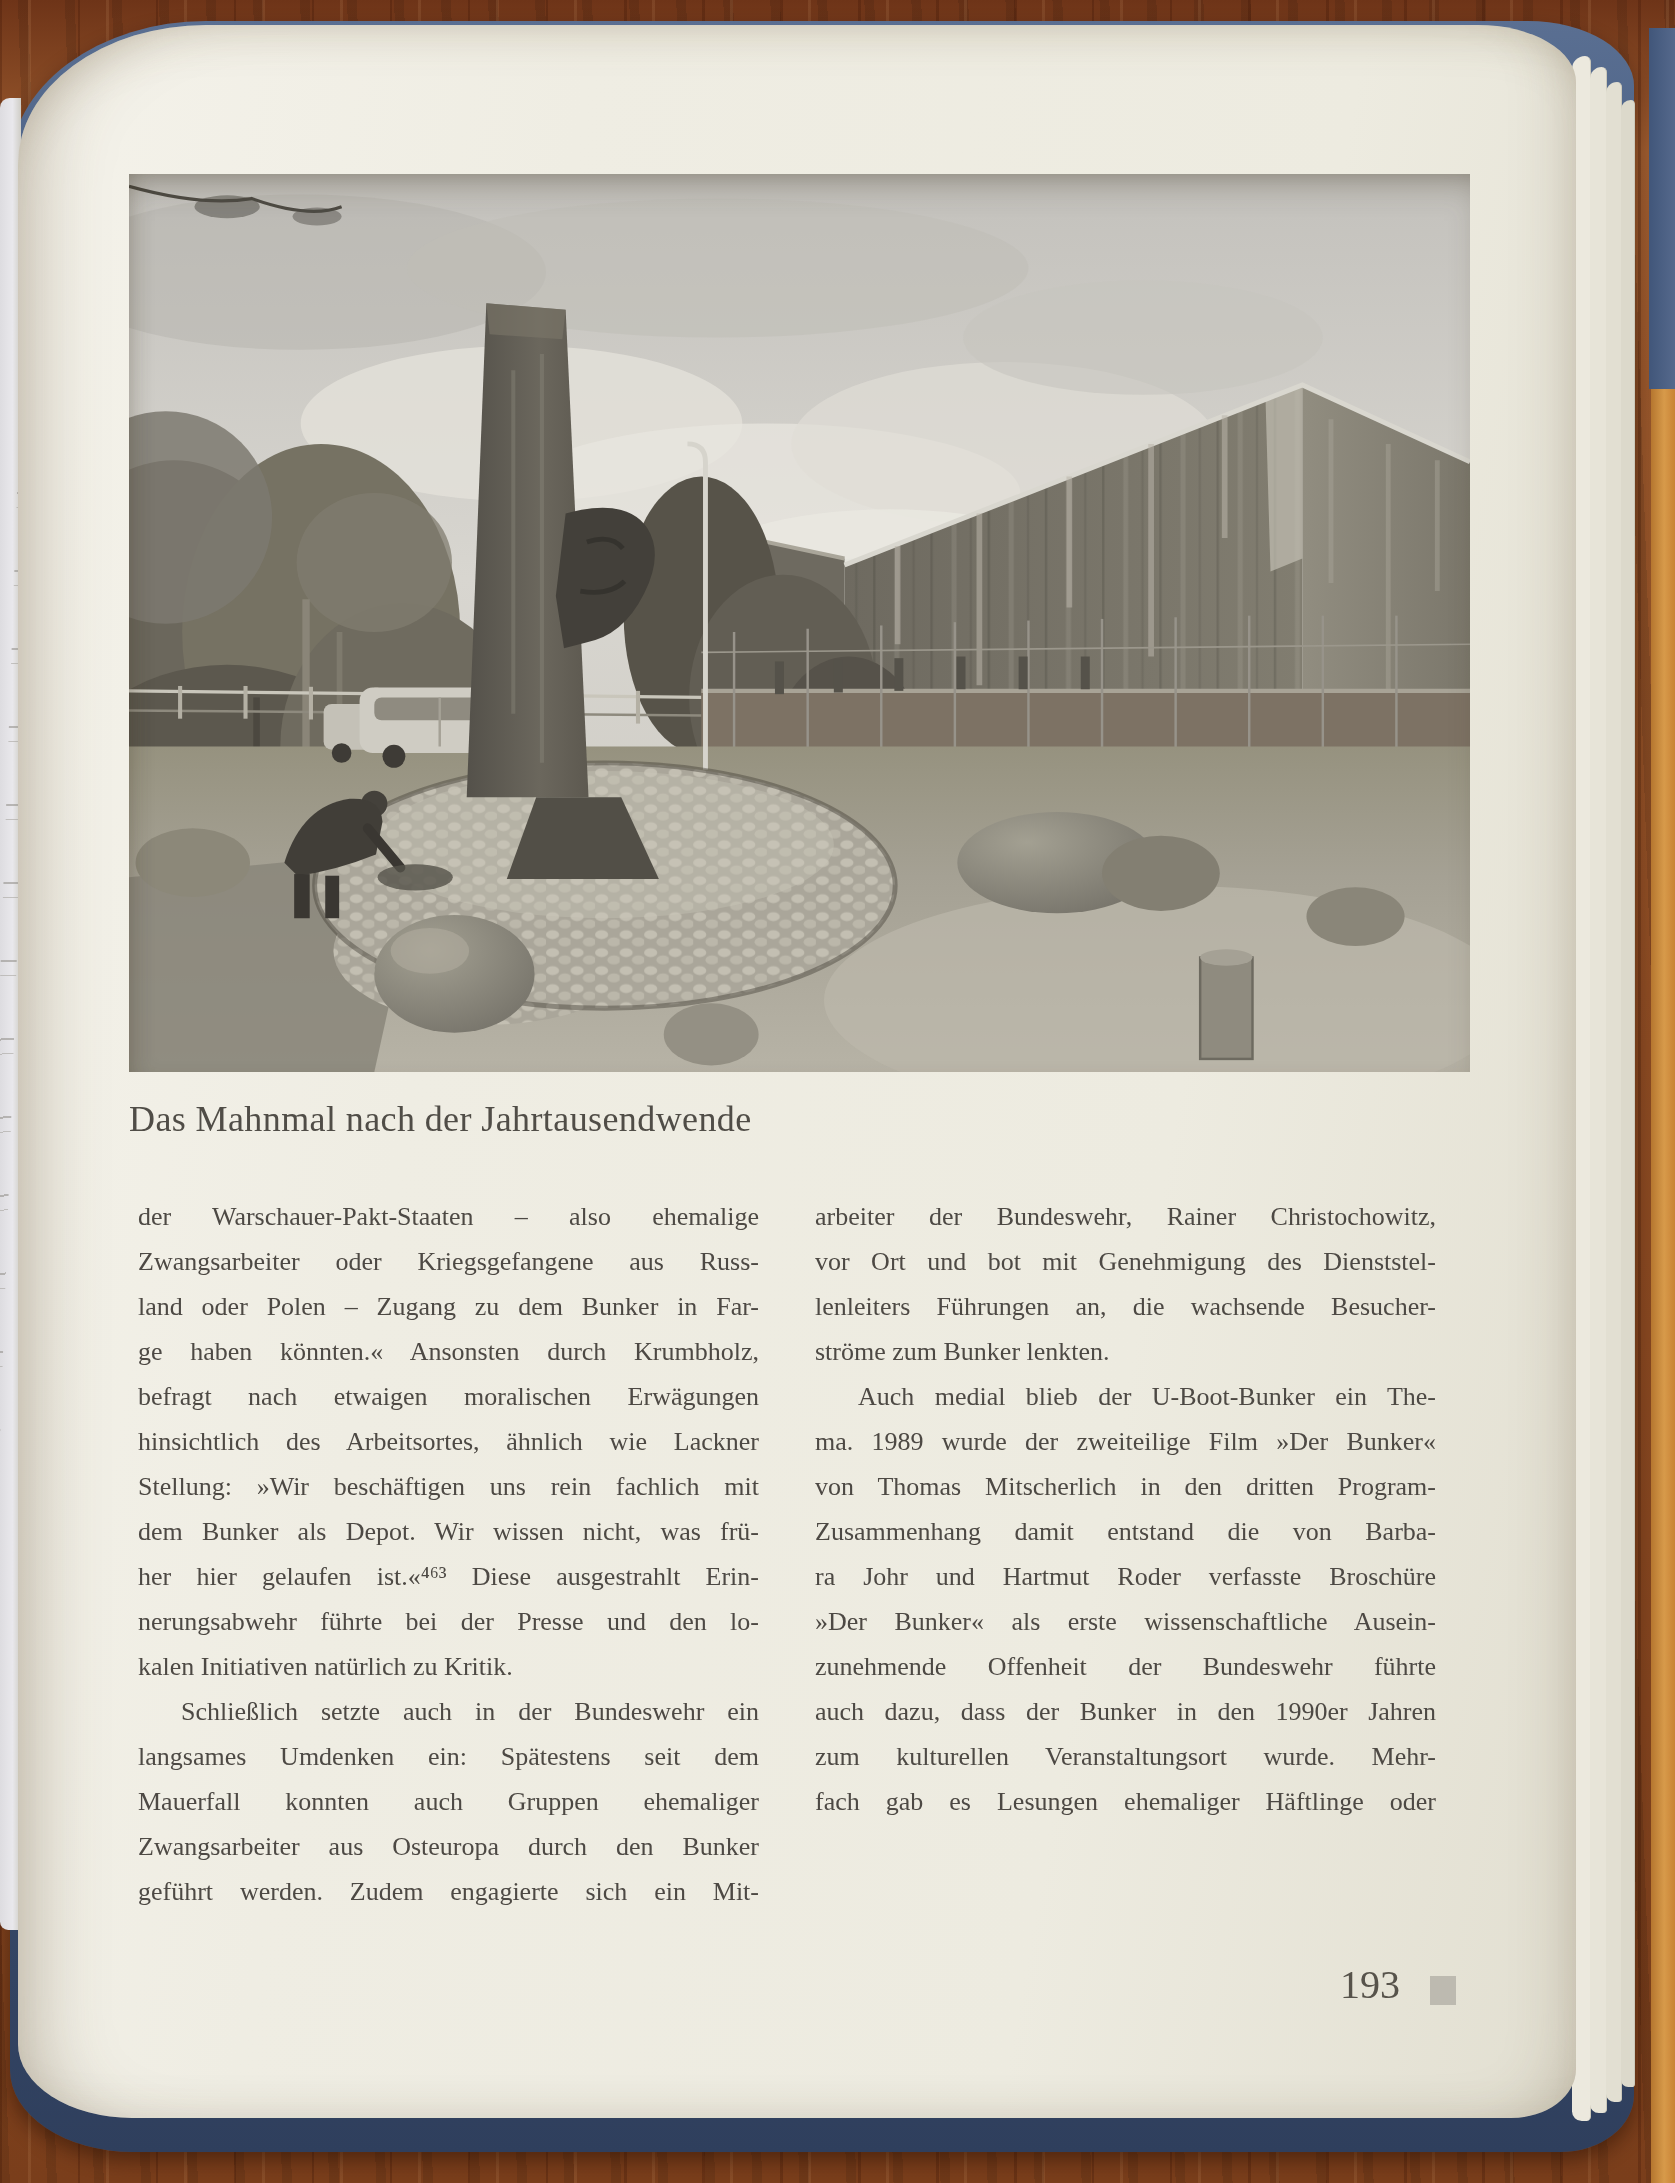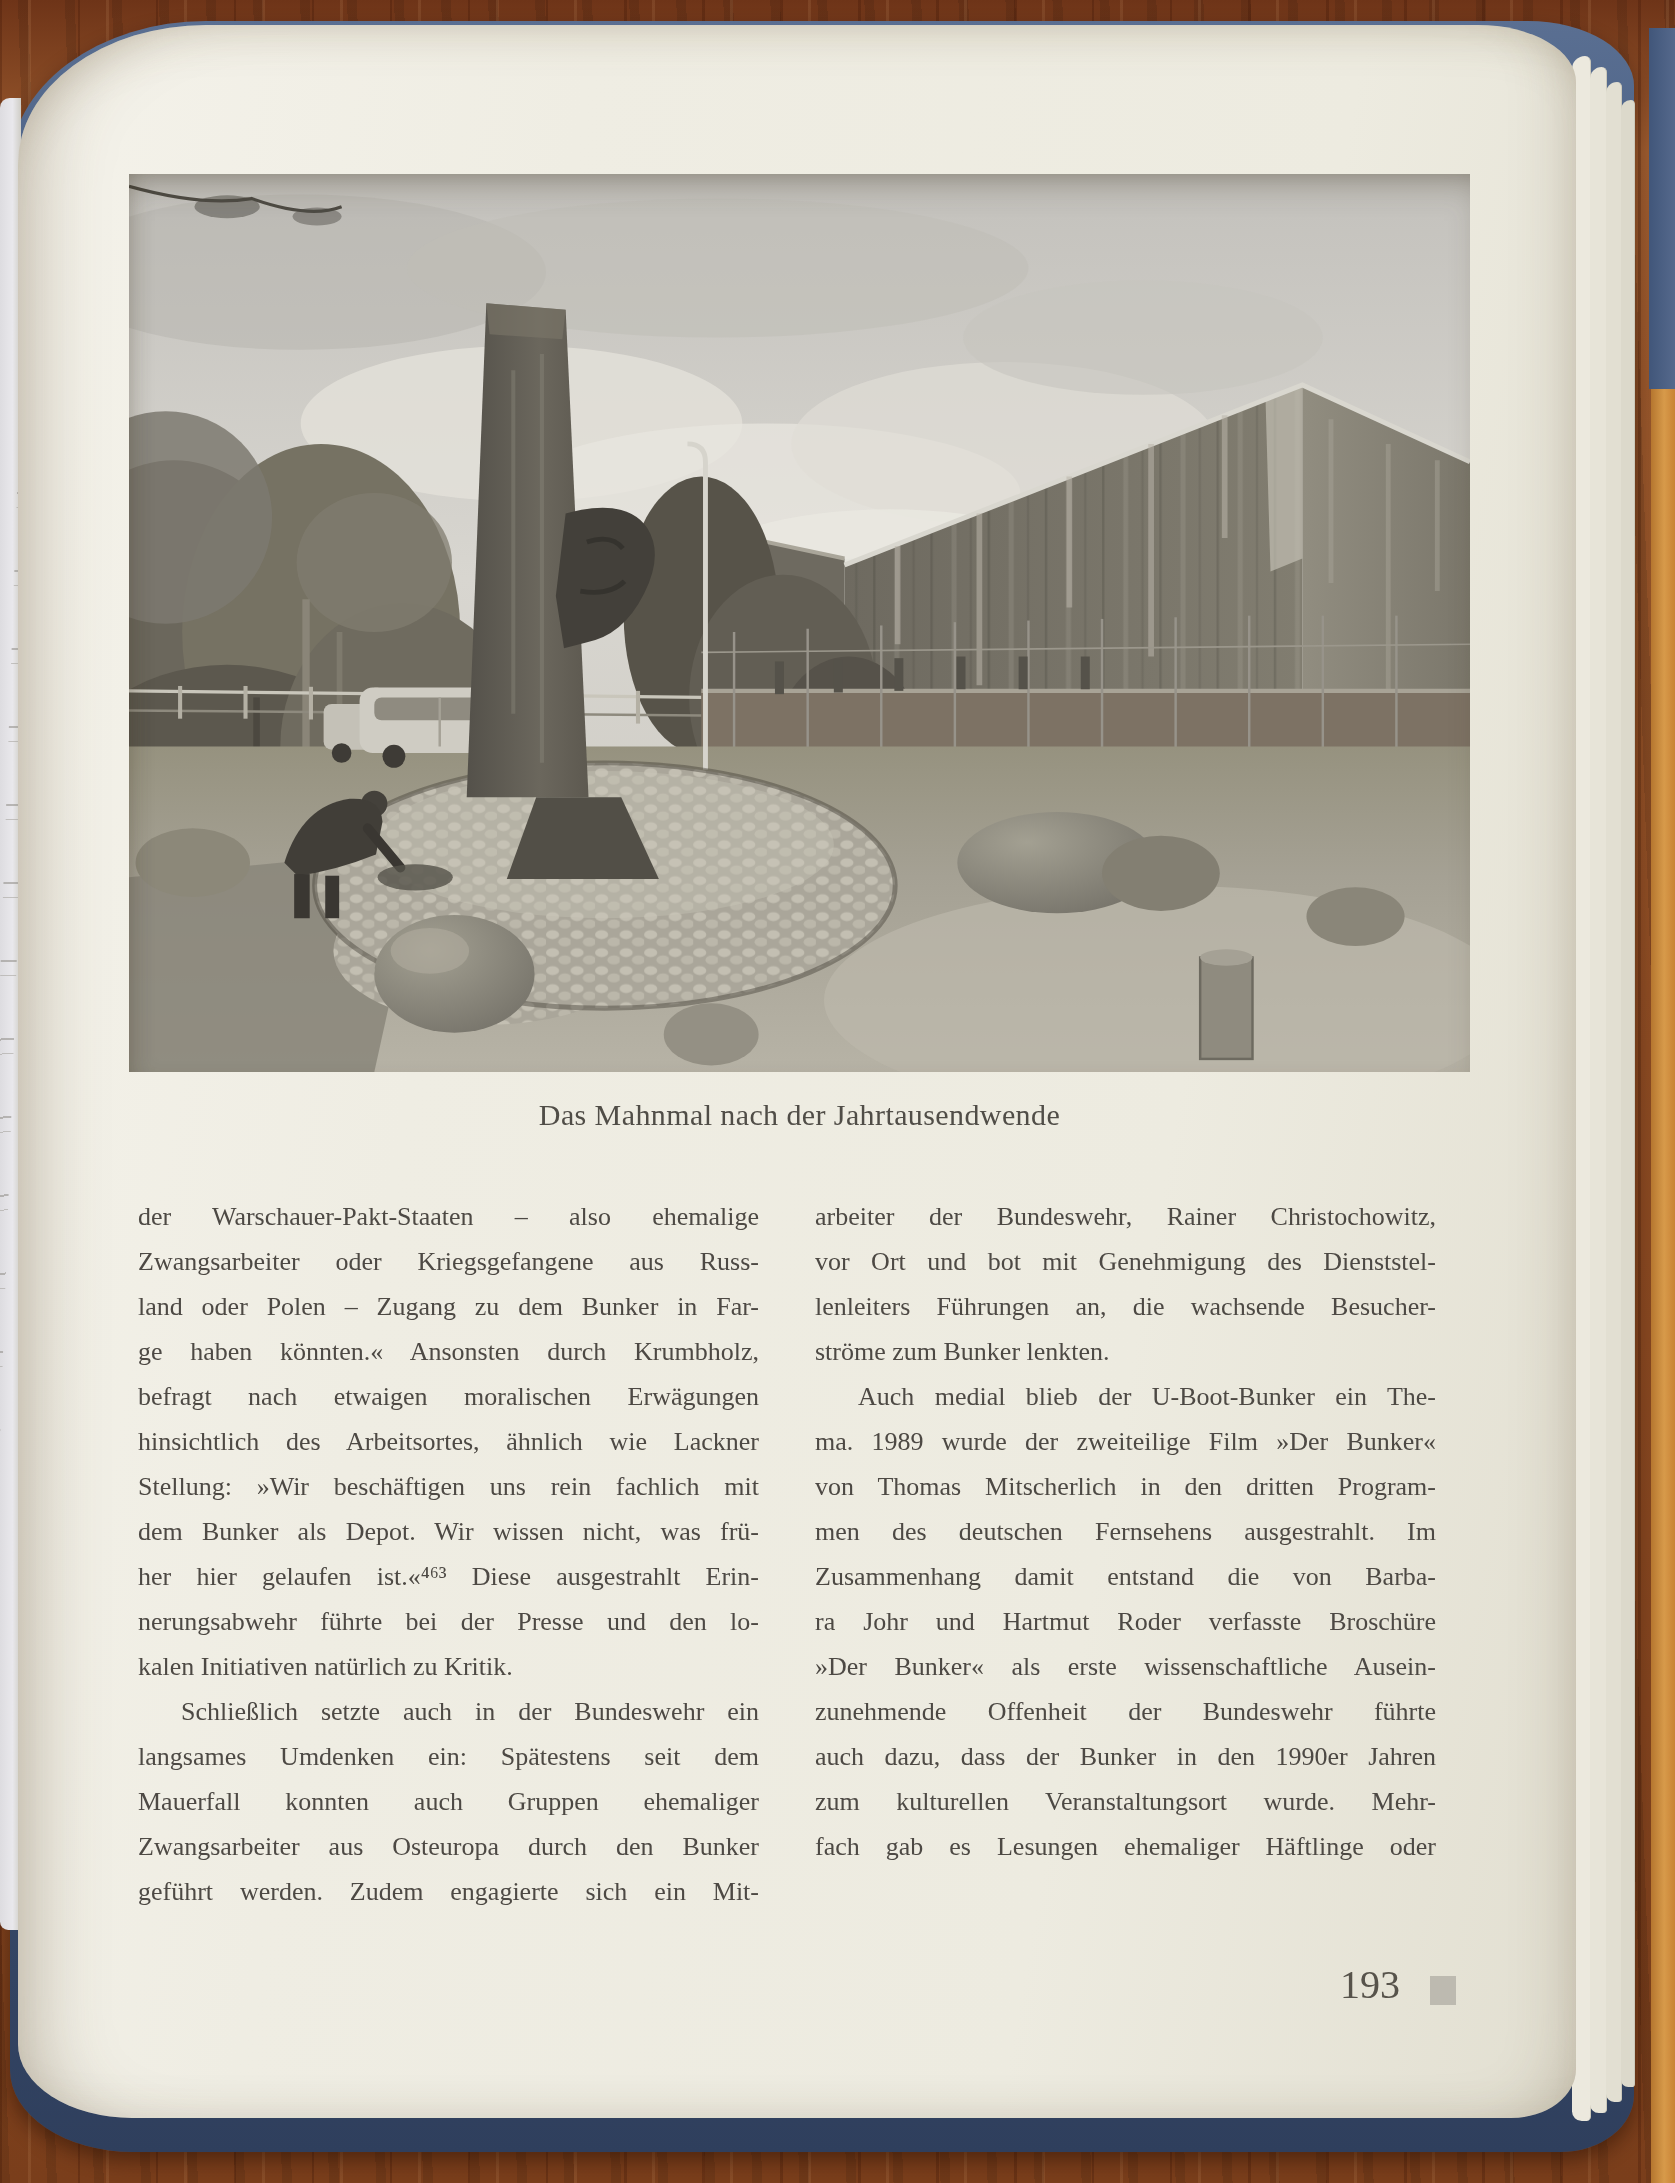--- a/index.html
+++ b/index.html
@@ -36,22 +36,22 @@
   .page{position:absolute;left:18px;top:24.5px;width:1558px;height:2093px;
     background:linear-gradient(100deg,#f4f2ea 0%,#efede3 30%,#edebe0 70%,#e2dfd1 100%);
     border-radius:188px 98px 65px 114px / 139px 57px 49px 74px;
     box-shadow:inset 57px 0 74px -45px rgba(90,70,40,.35), inset -41px -16.4px 65px -41px rgba(90,70,40,.28), inset 0 33px 49px -33px rgba(120,100,60,.25);}
   
   .photo{position:absolute;left:111px;top:149px;width:1341px;height:898px;margin:0;
     background:#ccc9c3;overflow:hidden;}
   .photo svg{display:block;width:100%;height:100%;}
   .photo::after{content:"";position:absolute;inset:0;pointer-events:none;
     box-shadow:inset 0 21px 36px -18px rgba(60,50,30,.45), inset 14.7px 0 28px -18px rgba(60,50,30,.3);}
-  .caption{position:absolute;left:111px;top:1073px;width:1341px;text-align:center;
-    font-size:30px;color:#504d47;letter-spacing:0.4px;}
+  .caption{position:absolute;left:111px;top:1073px;width:1341px;text-align:left;
+    font-size:36px;color:#504d47;letter-spacing:0.4px;}
   
   .columns{position:absolute;left:105px;top:1169px;width:1313px;display:flex;gap:41px;}
   .column{width:636px;font-size:26px;line-height:45px;color:#4d4944;margin-left:15px;}
   .line{text-align:justify;text-align-last:justify;white-space:nowrap;}
   .line.para-end{text-align-last:left;}
   .line.indent{text-indent:43px;}
   .page-number{position:absolute;left:1276px;top:1936px;width:106px;font-size:40px;color:#57534b;text-align:right;}
   .page-marker{position:absolute;left:1412px;top:1951px;width:26px;height:29px;background:#bdbab0;}
 </style>
 </head>
@@ -276,21 +276,20 @@
           <div class="line">geführt werden. Zudem engagierte sich ein Mit-</div>
         </div>
       <div class="column">
           <div class="line">arbeiter der Bundeswehr, Rainer Christochowitz,</div>
           <div class="line">vor Ort und bot mit Genehmigung des Dienststel-</div>
           <div class="line">lenleiters Führungen an, die wachsende Besucher-</div>
           <div class="line para-end">ströme zum Bunker lenkten.</div>
           <div class="line indent">Auch medial blieb der U-Boot-Bunker ein The-</div>
           <div class="line">ma. 1989 wurde der zweiteilige Film »Der Bunker«</div>
           <div class="line">von Thomas Mitscherlich in den dritten Program-</div>
-          <div class="line">men des deutschen Fernsehens ausgestrahlt. Im</div>
           <div class="line">Zusammenhang damit entstand die von Barba-</div>
           <div class="line">ra Johr und Hartmut Roder verfasste Broschüre</div>
           <div class="line">»Der Bunker« als erste wissenschaftliche Ausein-</div>
           <div class="line">zunehmende Offenheit der Bundeswehr führte</div>
           <div class="line">auch dazu, dass der Bunker in den 1990er Jahren</div>
           <div class="line">zum kulturellen Veranstaltungsort wurde. Mehr-</div>
           <div class="line">fach gab es Lesungen ehemaliger Häftlinge oder</div>
         </div>
     </div>
 

